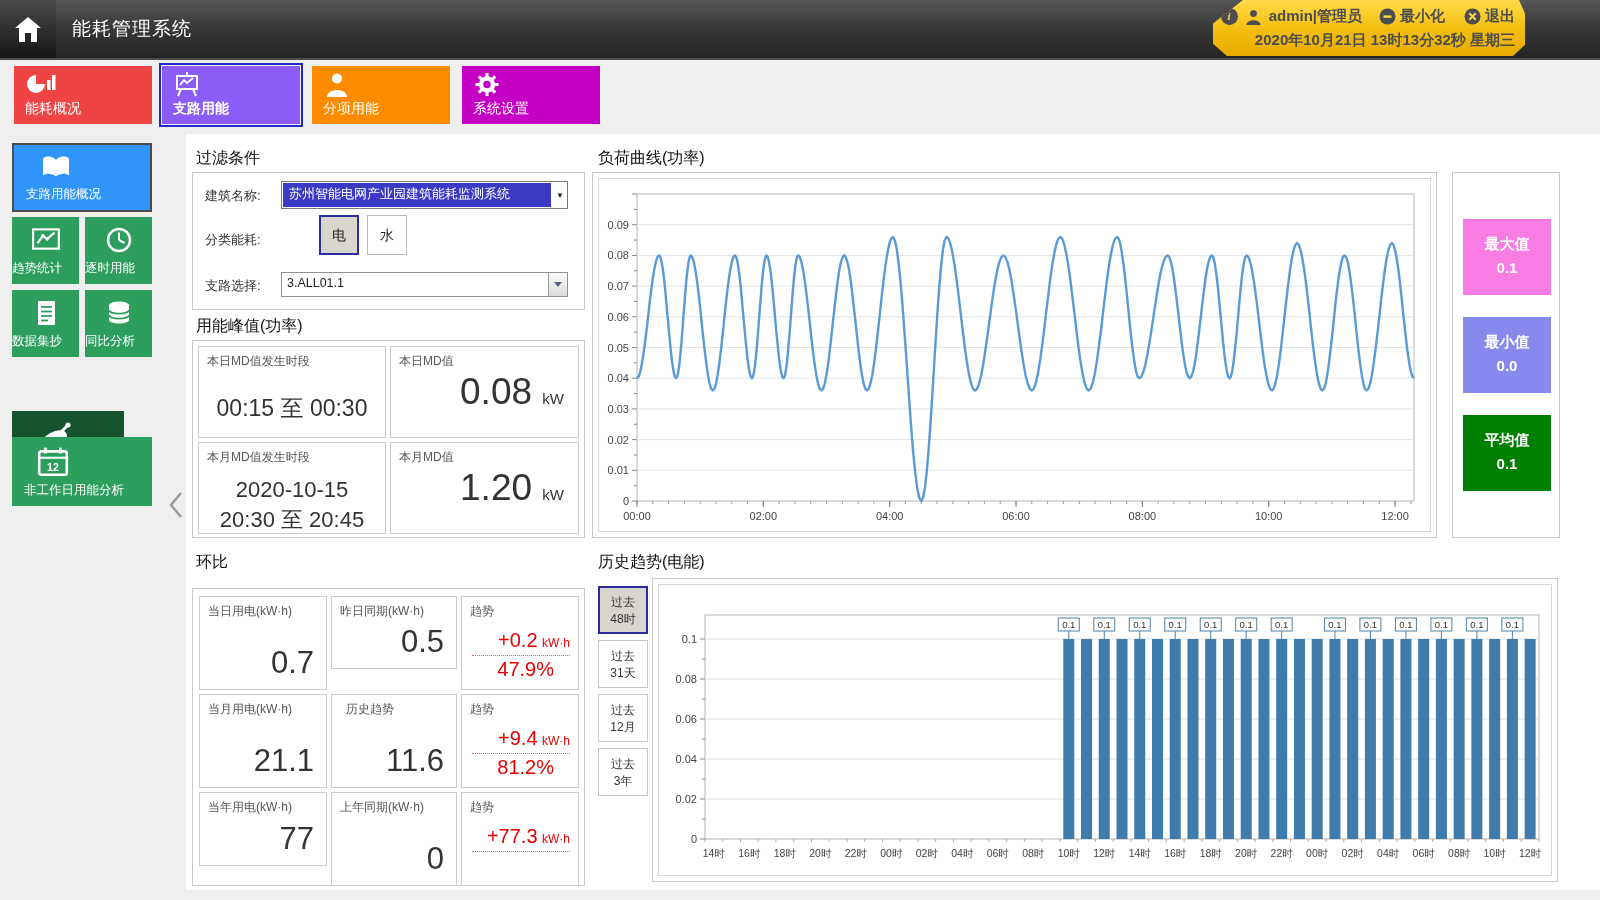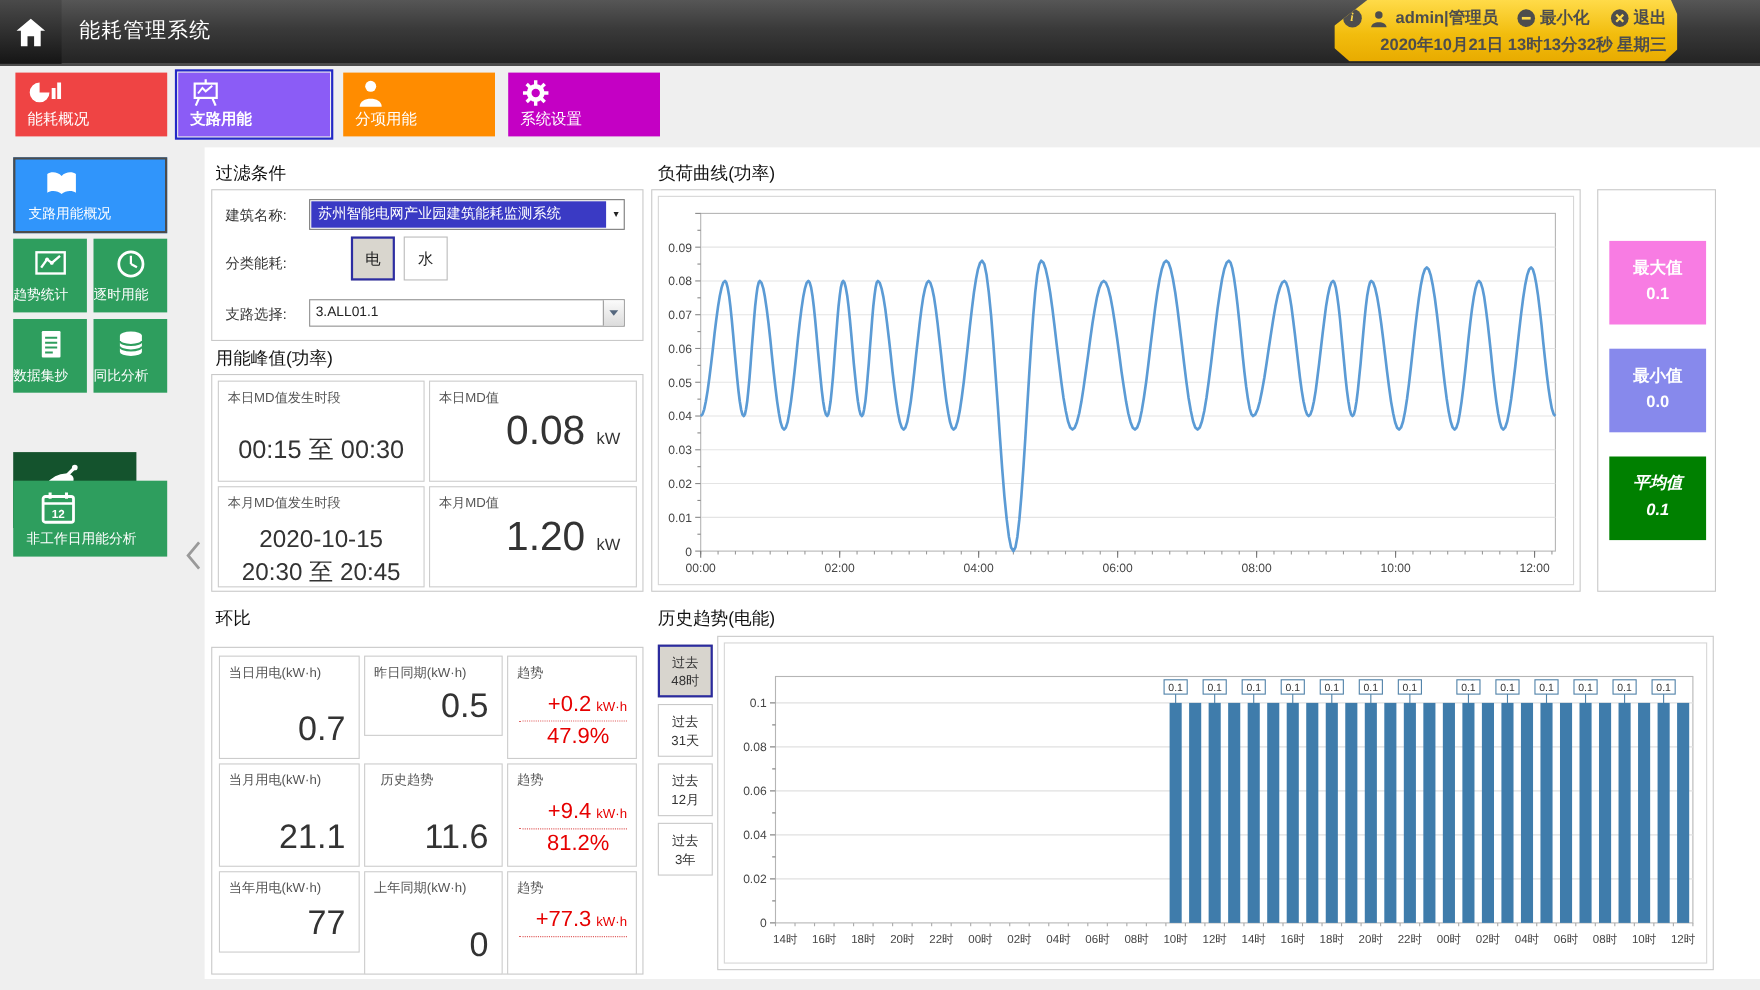--- a/index.html
+++ b/index.html
@@ -407,21 +407,21 @@
 
 <div class="panel" style="left:1452px;top:172px;width:108px;height:366px">
   <div class="stat-card" style="top: 46px; background-color: rgb(248, 124, 227);">
     <div>最大值</div>
       <div>0.1</div>
   </div>
   <div class="stat-card" style="top: 144px; background-color: rgb(135, 137, 236);">
     <div>最小值</div>
       <div>0.0</div>
   </div>
-  <div class="stat-card" style="top: 242px; background-color: rgb(0, 128, 0); font-style: italic;">
+  <div class="stat-card" style="top: 242px; background-color: rgb(0, 128, 0);">
     <div>平均值</div>
       <div>0.1</div>
   </div>
 </div>
 
 <div class="sec-title" style="left:196px;top:552px">环比</div>
 <div class="panel" style="left:192px;top:588px;width:393px;height:298px">
   <div class="card" style="left:6px;top:7px;width:128px;height:94px">
     <div class="lbl">当日用电(kW·h)</div>
       <div class="vc-val">0.7</div>

